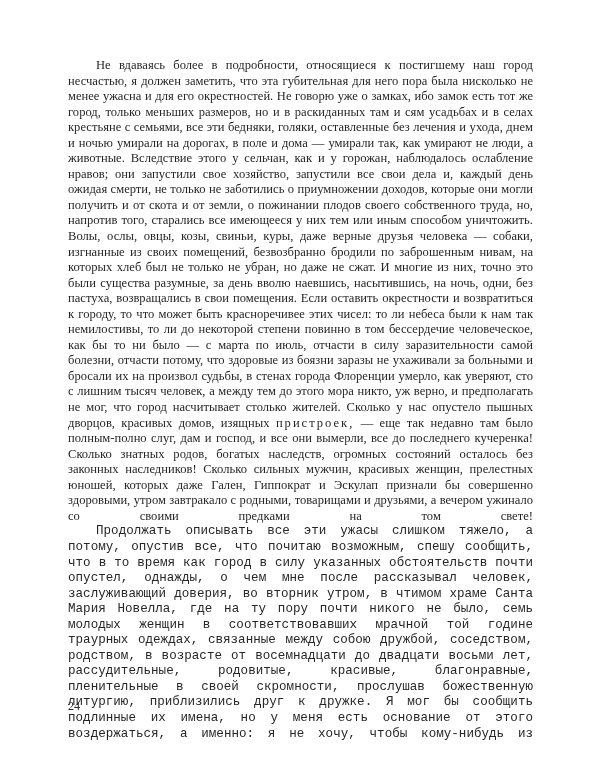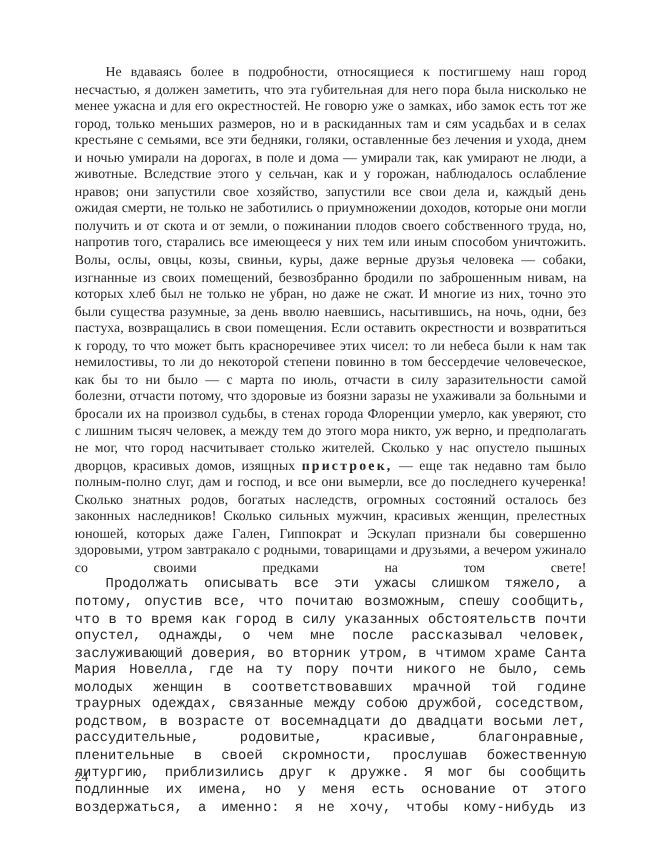--- a/index.html
+++ b/index.html
@@ -40,21 +40,20 @@
   }
   .para + .para {
     margin-top: 0;
     font-family: Liberation Mono, monospace;
   }
   .para.last {
     text-align-last: justify;
   }
   .spaced {
     letter-spacing: 2.0px;
-    font-weight: bold;
   }
   .pagenum {
     position: absolute;
     left: 68px;
     top: 699px;
     font-size: 12.2px;
     line-height: 14px;
     color: #2e2e2e;
     font-family: "Liberation Serif", "DejaVu Serif", serif;
   }

